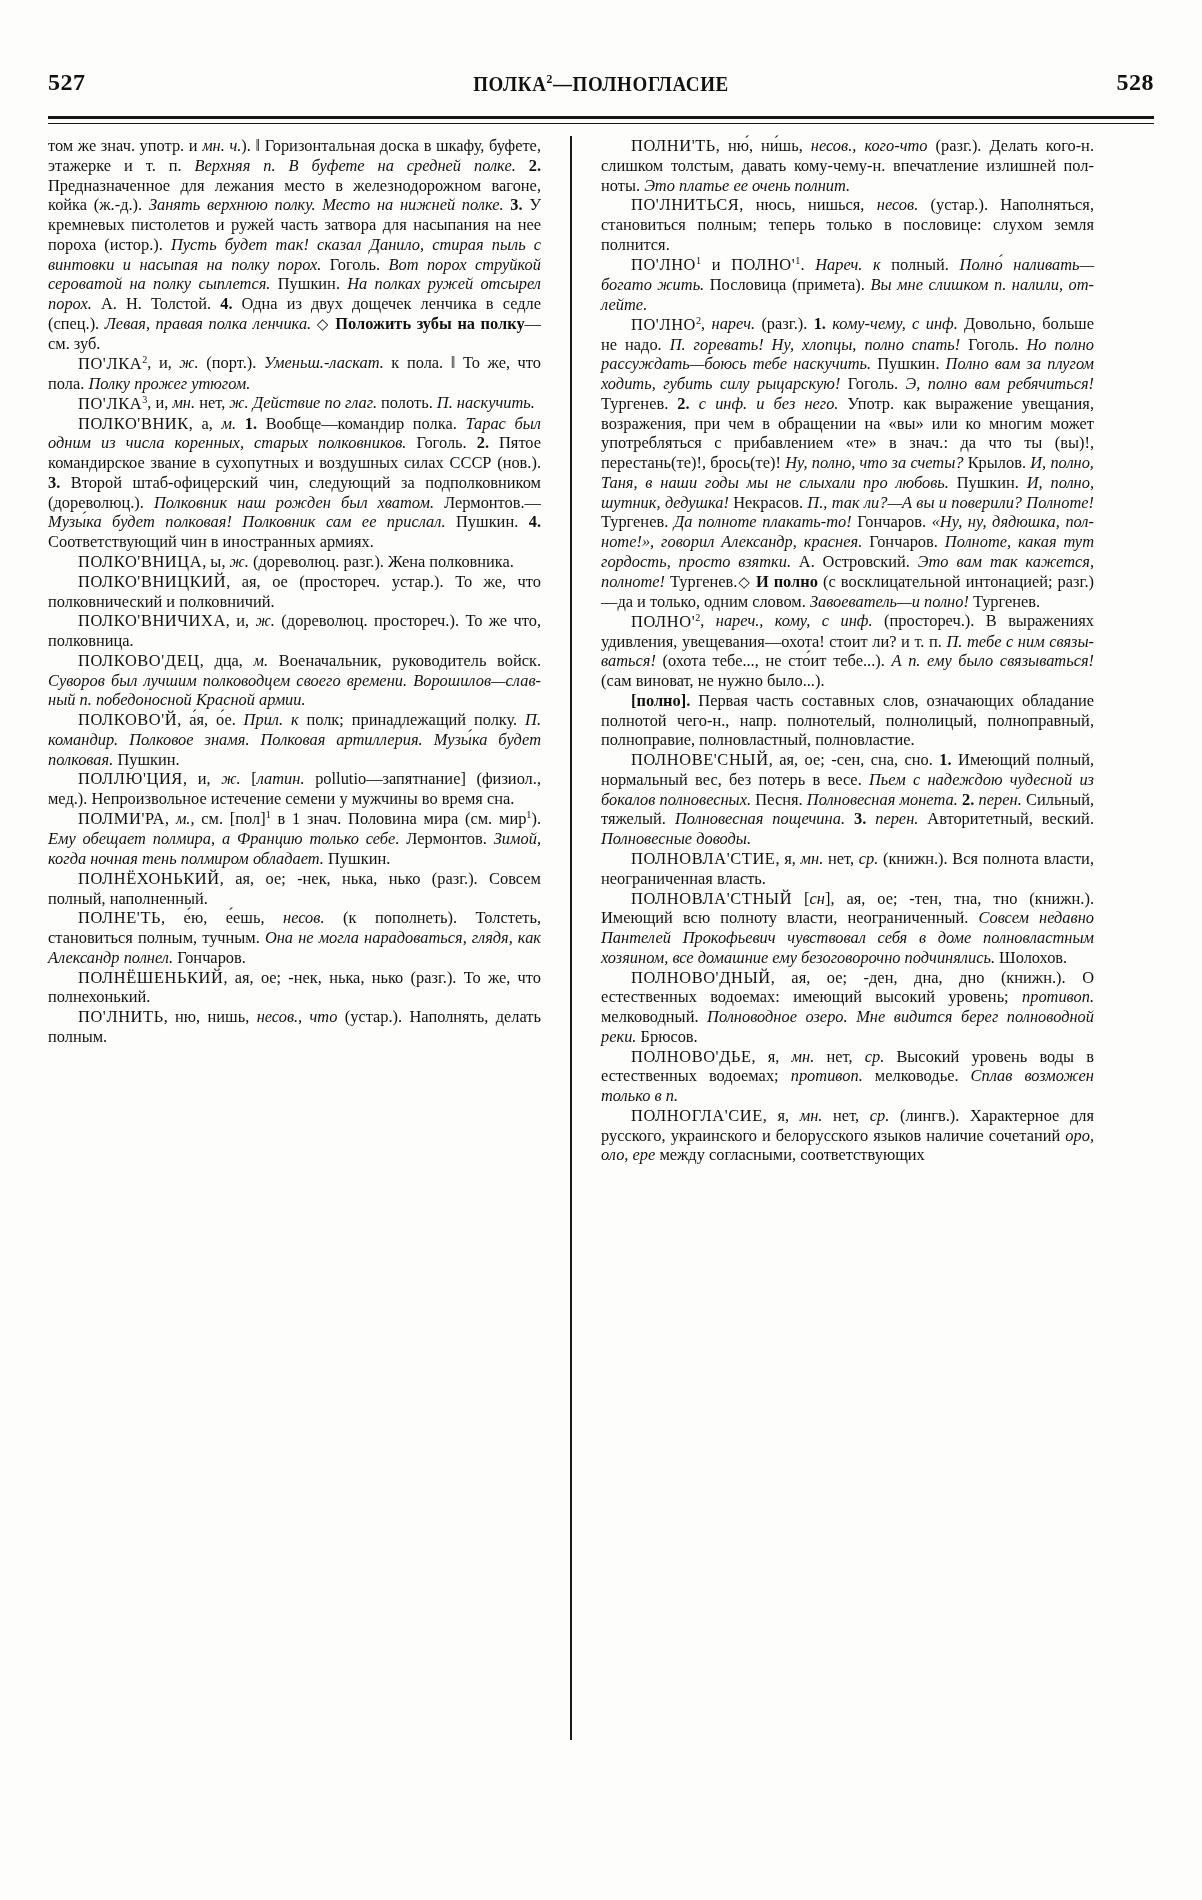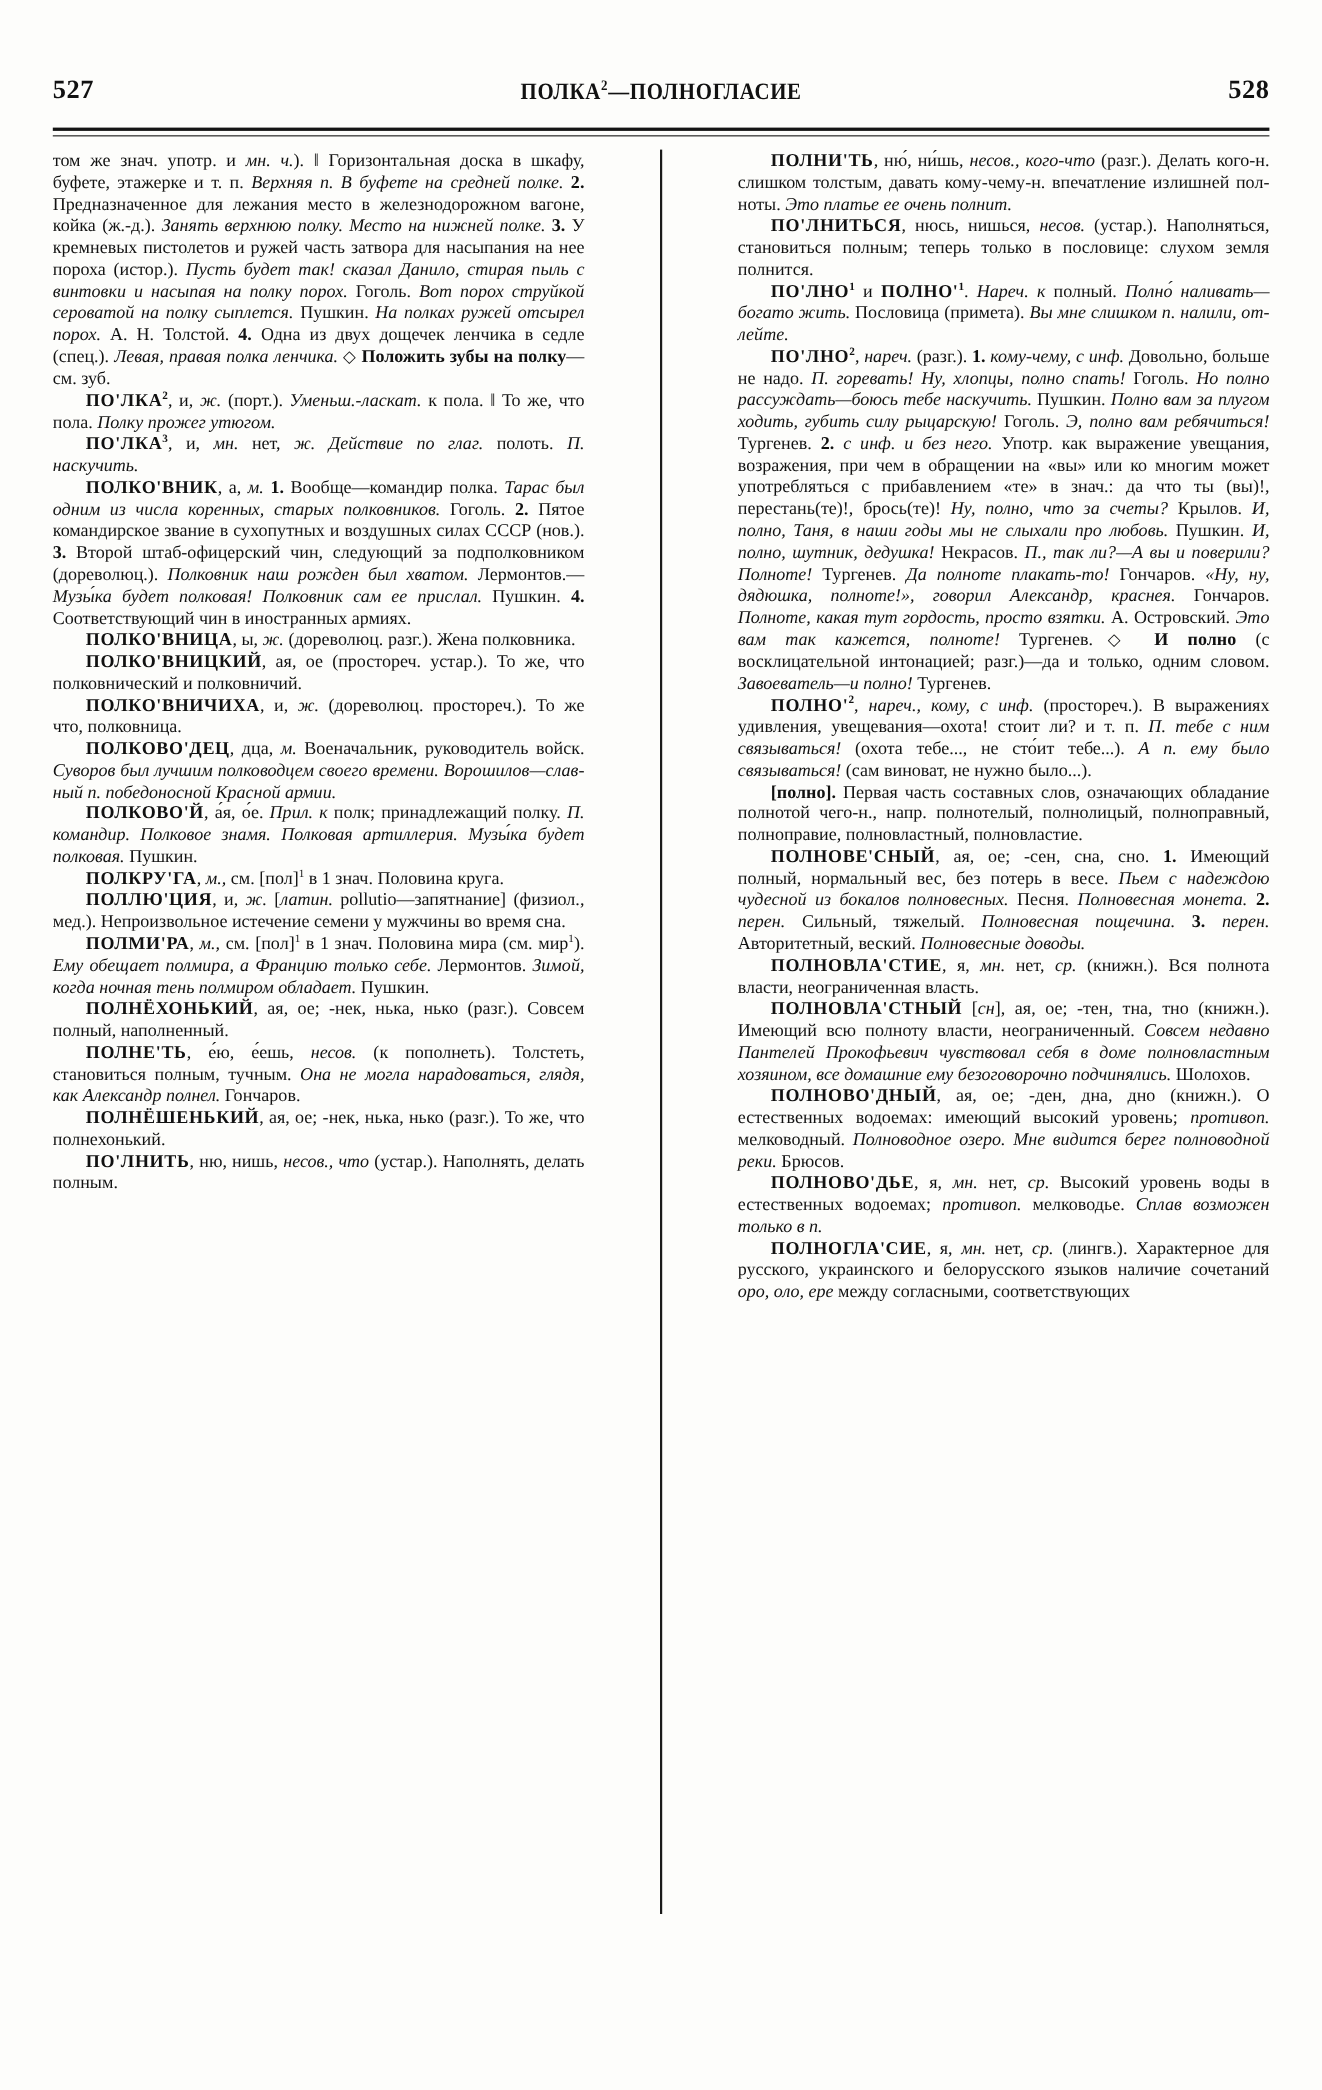--- a/index.html
+++ b/index.html
@@ -68,21 +68,20 @@
   }
 
   
   .columns {
     position: absolute;
     left: 48px;
     right: 48px;
     top: 136px;
     bottom: 58px;
     display: flex;
-    gap: 40px;
   }
   .col {
     width: 493px;
     font-size: 16.4px;
     line-height: 1.205;
     text-align: justify;
     text-justify: inter-word;
     hyphens: manual;
   }
   .col-left  { padding-right: 16px; }
@@ -102,21 +101,21 @@
   .entry {
     margin: 0;
     text-indent: 30px;
   }
   .entry.cont {
     text-indent: 0;
   }
 
   
   .hw {                      
-    font-weight: bold;
+    font-weight: normal;
     letter-spacing: 0.6px;
   }
   .hw sup {
     font-size: 0.62em;
     vertical-align: super;
     letter-spacing: 0;
   }
   sup.n {
     font-size: 0.62em;
     vertical-align: super;
@@ -144,21 +143,20 @@
     <div class="col col-left" id="col-left">
         <p class="entry cont">том же знач. употр. и <i>мн. ч.</i>). ‖ Горизонталь­ная доска в шкафу, буфете, этажерке и т. п. <i>Верхняя п. В буфете на средней полке.</i> <b>2.</b> Предназначенное для лежания место в же­лезнодорожном вагоне, койка (ж.-д.). <i>Занять верхнюю полку. Место на нижней полке.</i> <b>3.</b> У кремневых пистолетов и ружей часть за­твора для насыпания на нее пороха (истор.). <i>Пусть будет так! сказал Данило, стирая пыль с винтовки и насыпая на полку порох.</i> Го­голь. <i>Вот порох струйкой сероватой на полку сыплется.</i> Пушкин. <i>На полках ружей отсырел порох.</i> А. Н. Толстой. <b>4.</b> Одна из двух дощечек ленчика в седле (спец.). <i>Левая, правая полка ленчика.</i> <span class="lozenge">◇</span> <b>Положить зубы на полку</b>—см. зуб.</p>
         <p class="entry"><span class="hw">ПО'ЛКА<sup>2</sup></span>, и, <i>ж.</i> (порт.). <i>Уменьш.-ласкат.</i> к пола. ‖ То же, что пола. <i>Полку прожег утюгом.</i></p>
         <p class="entry"><span class="hw">ПО'ЛКА<sup>3</sup></span>, и, <i>мн.</i> нет, <i>ж. Действие по глаг.</i> полоть. <i>П. наскучить.</i></p>
         <p class="entry"><span class="hw">ПОЛКО'ВНИК</span>, а, <i>м.</i> <b>1.</b> Вообще—командир полка. <i>Тарас был одним из числа коренных, старых полковников.</i> Гоголь. <b>2.</b> Пятое коман­дирское звание в сухопутных и воздушных силах СССР (нов.). <b>3.</b> Второй штаб-офицерский чин, следующий за подполковником (доре­волюц.). <i>Полковник наш рожден был хватом.</i> Лермонтов.—<i>Музы́ка будет полковая! Полков­ник сам ее прислал.</i> Пушкин. <b>4.</b> Соответствую­щий чин в иностранных армиях.</p>
         <p class="entry"><span class="hw">ПОЛКО'ВНИЦА</span>, ы, <i>ж.</i> (дореволюц. разг.). Жена полковника.</p>
         <p class="entry"><span class="hw">ПОЛКО'ВНИЦКИЙ</span>, ая, ое (простореч. устар.). То же, что полковнический и пол­ковничий.</p>
         <p class="entry"><span class="hw">ПОЛКО'ВНИЧИХА</span>, и, <i>ж.</i> (дореволюц. простореч.). То же что, полковница.</p>
         <p class="entry"><span class="hw">ПОЛКОВО'ДЕЦ</span>, дца, <i>м.</i> Военачальник, руководитель войск. <i>Суворов был лучшим пол­ководцем своего времени. Ворошилов—слав­ный п. победоносной Красной армии.</i></p>
         <p class="entry"><span class="hw">ПОЛКОВО'Й</span>, а́я, о́е. <i>Прил. к</i> полк; при­надлежащий полку. <i>П. командир. Полковое знамя. Полковая артиллерия. Музы́ка будет полковая.</i> Пушкин.</p>
-        <p class="entry"><span class="hw">ПОЛКРУ'ГА</span>, <i>м.,</i> см. [пол]<sup class="n">1</sup> в 1 знач. По­ловина круга.</p>
         <p class="entry"><span class="hw">ПОЛЛЮ'ЦИЯ</span>, и, <i>ж.</i> [<i>латин.</i> pollutio—запятнание] (физиол., мед.). Непроизвольное истечение семени у мужчины во время сна.</p>
         <p class="entry"><span class="hw">ПОЛМИ'РА</span>, <i>м.,</i> см. [пол]<sup class="n">1</sup> в 1 знач. По­ловина мира (см. мир<sup class="n">1</sup>). <i>Ему обещает пол­мира, а Францию только себе.</i> Лермонтов. <i>Зи­мой, когда ночная тень полмиром обла­дает.</i> Пушкин.</p>
         <p class="entry"><span class="hw">ПОЛНЁХОНЬКИЙ</span>, ая, ое; -нек, нька, нько (разг.). Совсем полный, наполненный.</p>
         <p class="entry"><span class="hw">ПОЛНЕ'ТЬ</span>, е́ю, е́ешь, <i>несов.</i> (к пополнеть). Толстеть, становиться полным, тучным. <i>Она не могла нарадоваться, глядя, как Александр полнел.</i> Гончаров.</p>
         <p class="entry"><span class="hw">ПОЛНЁШЕНЬКИЙ</span>, ая, ое; -нек, нька, нько (разг.). То же, что полнехонький.</p>
         <p class="entry"><span class="hw">ПО'ЛНИТЬ</span>, ню, нишь, <i>несов., что</i> (устар.). Наполнять, делать полным.</p>
       </div>
     <div class="col-gap">
       <div class="col-divider"></div>
     </div>

